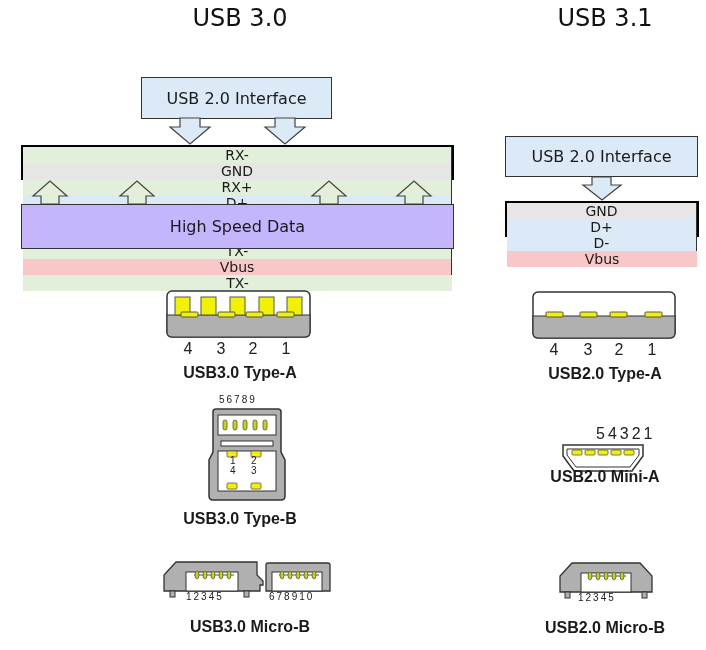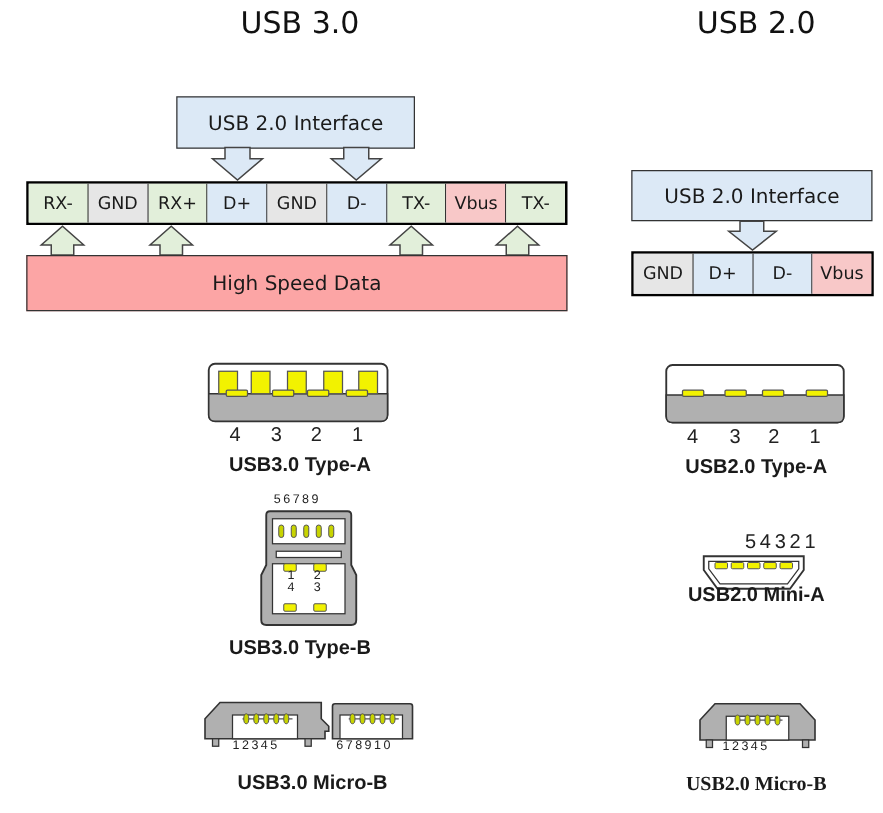--- a/index.html
+++ b/index.html
@@ -5,23 +5,23 @@
   html, body { margin: 0; padding: 0; background: #ffffff; }
   body { width: 706px; height: 650px; position: relative; overflow: hidden;
          font-family: "DejaVu Sans", sans-serif; color: #111; }
   .abs { position: absolute; }
   .title { font-family: "DejaVu Sans", sans-serif; font-size: 24px; color: #111; text-align: center; }
   .cap { font-family: "Liberation Sans", sans-serif; font-weight: bold; font-size: 16px; color: #1a1a1a; text-align: center; white-space: nowrap; }
   .num { font-family: "Liberation Sans", sans-serif; font-size: 16px; color: #222; text-align: center; white-space: nowrap; }
   .numsm { font-family: "Liberation Sans", sans-serif; font-size: 10px; color: #222; white-space: nowrap; letter-spacing: 0.5px; }
   .box-blue { background: #dce9f6; border: 1.5px solid #333; box-sizing: border-box;
               display: flex; align-items: center; justify-content: center; font-size: 16px; color: #1a1a1a; }
-  .box-green { background: #fca5a5; border: 1.5px solid #333; box-sizing: border-box;
+  .box-green { background: #c4b5fd; border: 1.5px solid #333; box-sizing: border-box;
                display: flex; align-items: center; justify-content: center; font-size: 16px; color: #1a1a1a; }
-  .pinrow { display: flex; border: 2.5px solid #000; box-sizing: border-box; }
+  .pinrow { display: flex; border: 2.5px solid #000; box-sizing: border-box; flex-direction: column; }
   .pin { flex: 1; display: flex; align-items: center; justify-content: center; font-size: 14px;
          color: #1a1a1a; border-right: 1px solid #333; box-sizing: border-box; }
   .pin:last-child { border-right: none; }
   svg { position: absolute; overflow: visible; }
 </style>
 </head>
 <body>
 
 <div class="abs title" style="left:160px; top:4px; width:160px;">USB 3.0</div>
 
@@ -139,21 +139,21 @@
     <ellipse cx="126" cy="15" rx="2" ry="4"></ellipse>
     <ellipse cx="134" cy="15" rx="2" ry="4"></ellipse>
     <ellipse cx="142" cy="15" rx="2" ry="4"></ellipse>
     <ellipse cx="150" cy="15" rx="2" ry="4"></ellipse>
   </g>
 </svg>
 <div class="abs numsm" style="left:186px; top:591px; letter-spacing:2px;">12345</div>
 <div class="abs numsm" style="left:269px; top:591px; letter-spacing:2px;">678910</div>
 <div class="abs cap" style="left:150px; top:618px; width:200px;">USB3.0 Micro-B</div>
 
-<div class="abs title" style="left:525px; top:4px; width:160px;">USB 2.0</div>
+<div class="abs title" style="left:525px; top:4px; width:160px;">USB 3.1</div>
 
 <div class="abs box-blue" style="left:505px; top:136px; width:193px; height:41px;">
   <span>USB 2.0 Interface</span>
 </div>
 <svg style="left:0; top:0;" width="706" height="650">
   <polygon points="592,177 611,177 611,185 621,185 602,200 583,185 592,185" fill="#dce9f6" stroke="#444" stroke-width="1.2"></polygon>
 </svg>
 
 <div class="abs pinrow" style="left:505px; top:201px; width:194px; height:36px;" id="usb2-row">
     <div class="pin" style="background: rgb(230, 230, 230);">
@@ -208,13 +208,13 @@
   <line x1="28" y1="15" x2="66" y2="15" stroke="#555" stroke-width="1"></line>
   <g fill="#c8d400" stroke="#555" stroke-width="0.8">
     <ellipse cx="30" cy="15" rx="2" ry="4"></ellipse>
     <ellipse cx="38" cy="15" rx="2" ry="4"></ellipse>
     <ellipse cx="46" cy="15" rx="2" ry="4"></ellipse>
     <ellipse cx="54" cy="15" rx="2" ry="4"></ellipse>
     <ellipse cx="62" cy="15" rx="2" ry="4"></ellipse>
   </g>
 </svg>
 <div class="abs numsm" style="left:578px; top:592px; letter-spacing:2px;">12345</div>
-<div class="abs cap" style="left:515px; top:619px; width:180px;font-family:Liberation Serif, serif;">USB2.0 Micro-B</div>
+<div class="abs cap" style="left:515px; top:619px; width:180px;">USB2.0 Micro-B</div>
 
 </body></html>

